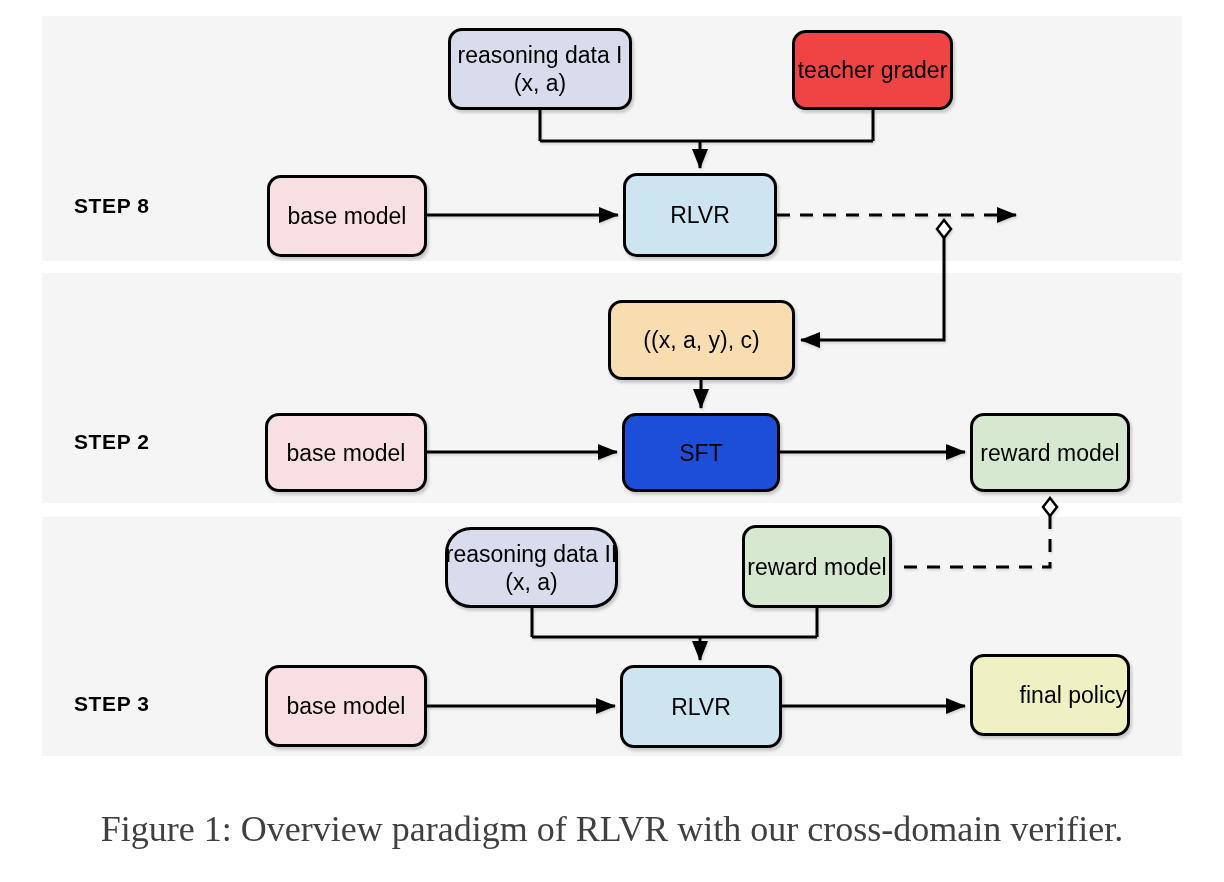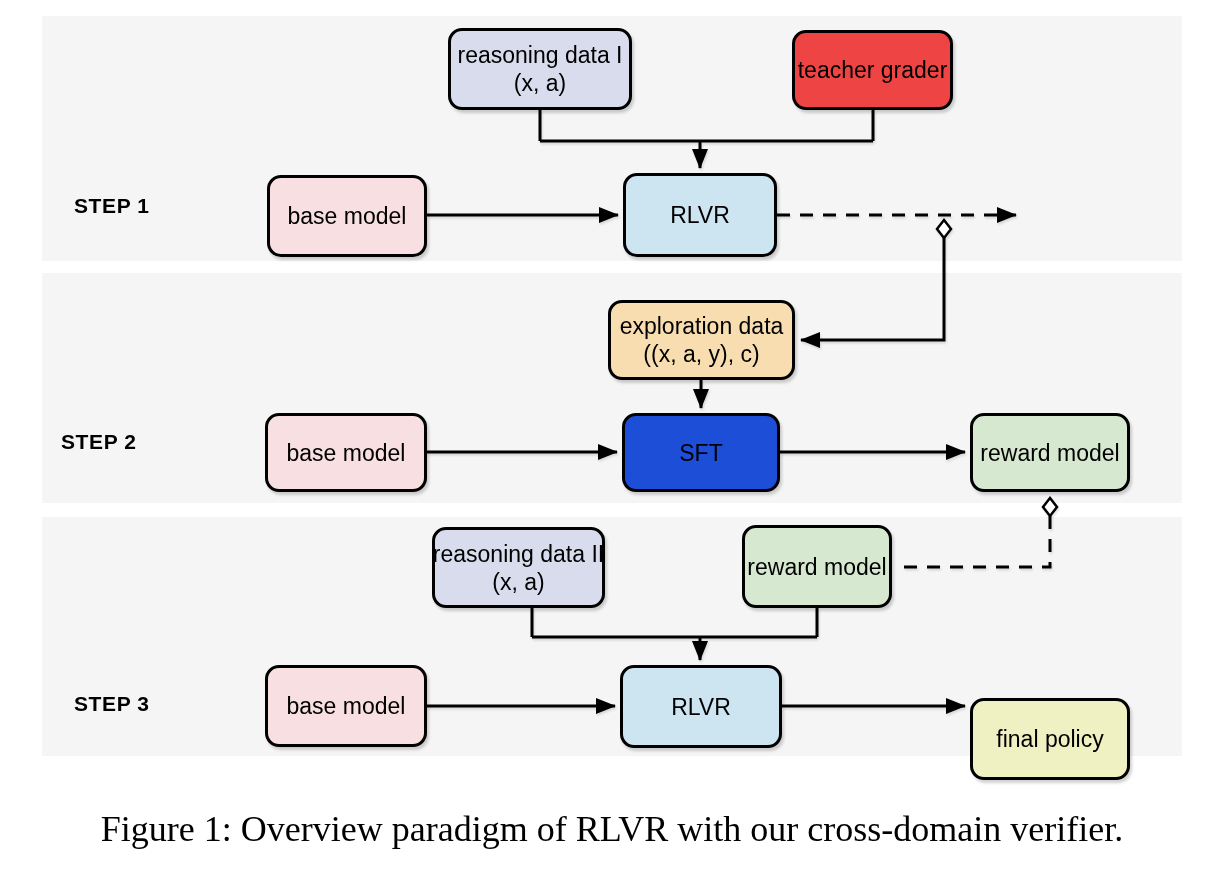--- a/index.html
+++ b/index.html
@@ -53,21 +53,21 @@
     filter: drop-shadow(1.5px 2px 1px rgba(0,0,0,0.12));
   }
   .caption {
     position: absolute;
     left: 0;
     top: 808px;
     width: 1224px;
     text-align: center;
     font-family: "Liberation Serif", serif;
     font-size: 36px;
-    color: #000000;
+    color: #404040;
     white-space: nowrap;
   }
 </style>
 </head>
 <body>
 
 <div class="canvas" id="canvas">
   <div id="panels-layer">
       <div class="panel" style="background: rgb(245, 245, 245); left: 42px; top: 16px; width: 1140px; height: 245px;"></div>
       <div class="panel" style="background: rgb(245, 245, 245); left: 42px; top: 273px; width: 1140px; height: 230px;"></div>
@@ -107,48 +107,47 @@
       <div class="node" style="left: 792px; top: 30px; width: 161px; height: 80px; background: #ef4444;">
         <div class="node-line">teacher grader</div>
       </div>
       <div class="node" style="left: 267px; top: 175px; width: 160px; height: 82px; background: rgb(248, 223, 225);">
         <div class="node-line">base model</div>
       </div>
       <div class="node" style="left: 623px; top: 173px; width: 154px; height: 84px; background: rgb(205, 228, 241);">
         <div class="node-line">RLVR</div>
       </div>
       <div class="node" style="left: 608px; top: 300px; width: 187px; height: 80px; background: rgb(248, 221, 176);">
-        <div class="node-line">exploration data</div>
         <div class="node-line">((x, a, y), c)</div>
       </div>
       <div class="node" style="left: 265px; top: 413px; width: 162px; height: 79px; background: rgb(248, 223, 225);">
         <div class="node-line">base model</div>
       </div>
       <div class="node" style="left: 622px; top: 413px; width: 158px; height: 79px; background: #1d4ed8;">
         <div class="node-line">SFT</div>
       </div>
       <div class="node" style="left: 970px; top: 413px; width: 160px; height: 79px; background: rgb(214, 232, 208);">
         <div class="node-line">reward model</div>
       </div>
-      <div class="node" style="left: 432px; top: 527px; width: 173px; height: 81px; background: rgb(217, 220, 236);">
+      <div class="node" style="left: 445px; top: 527px; width: 173px; height: 81px; background: rgb(217, 220, 236); border-radius: 26px;">
         <div class="node-line">reasoning data II</div>
         <div class="node-line">(x, a)</div>
       </div>
       <div class="node" style="left: 742px; top: 525px; width: 150px; height: 83px; background: rgb(214, 232, 208);">
         <div class="node-line">reward model</div>
       </div>
       <div class="node" style="left: 265px; top: 665px; width: 162px; height: 82px; background: rgb(248, 223, 225);">
         <div class="node-line">base model</div>
       </div>
       <div class="node" style="left: 620px; top: 665px; width: 162px; height: 83px; background: rgb(205, 228, 241);">
         <div class="node-line">RLVR</div>
       </div>
-      <div class="node" style="left: 970px; top: 698px; width: 160px; height: 82px; background: rgb(240, 241, 195);">
+      <div class="node" style="left: 970px; top: 654px; width: 160px; height: 82px; background: rgb(240, 241, 195); align-items: flex-end;">
         <div class="node-line">final policy</div>
       </div>
     </div>
   <div id="labels-layer">
-      <div class="step-label" style="left: 74px; top: 194px;">STEP 1</div>
-      <div class="step-label" style="left: 61px; top: 430px;">STEP 2</div>
+      <div class="step-label" style="left: 74px; top: 194px;">STEP 8</div>
+      <div class="step-label" style="left: 74px; top: 430px;">STEP 2</div>
       <div class="step-label" style="left: 74px; top: 692px; text-align: right;">STEP 3</div>
     </div>
   <div class="caption">Figure 1: Overview paradigm of RLVR with our cross-domain verifier.</div>
 </div>
 
 </body></html>

